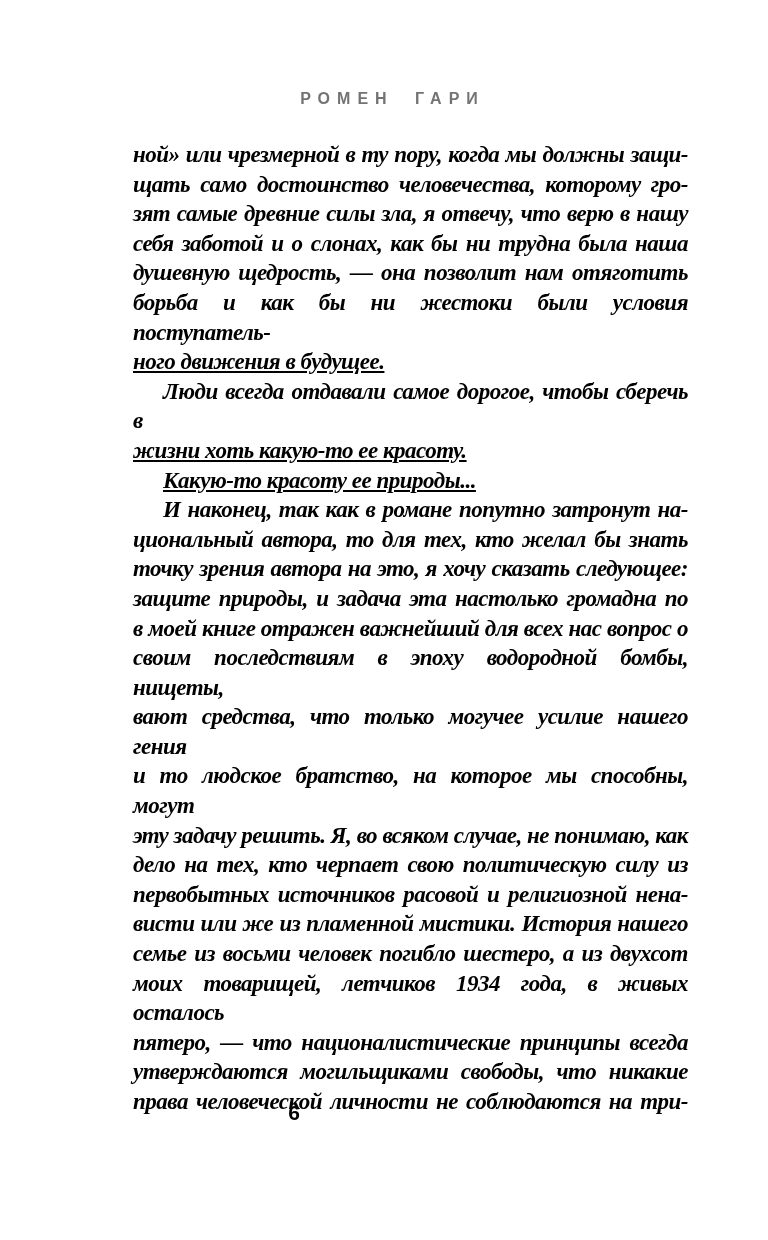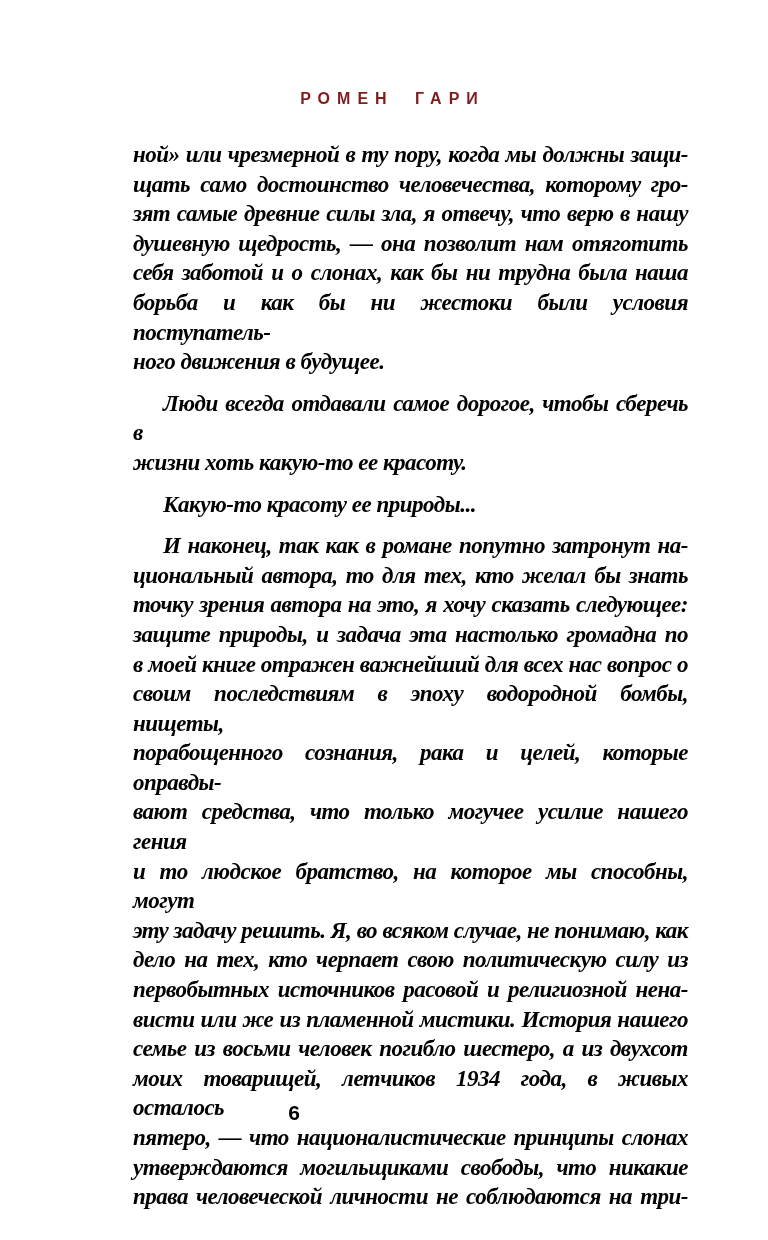--- a/index.html
+++ b/index.html
@@ -19,21 +19,21 @@
     position: absolute;
     top: 90px;
     left: 115px;
     width: 555px;
     text-align: center;
     font-family: "Liberation Sans", sans-serif;
     font-weight: bold;
     font-size: 16px;
     letter-spacing: 7px;
     word-spacing: 10px;
-    color: #7f1d1d;
+    color: #737373;
   }
   .text-block {
     position: absolute;
     top: 140px;
     left: 133px;
     width: 555px;
     font-family: "Liberation Serif", serif;
     font-style: italic;
     font-weight: bold;
     font-size: 23px;
@@ -42,24 +42,24 @@
     color: #000000;
   }
   .text-block .line {
     text-align: justify;
     text-align-last: justify;
     white-space: normal;
   }
   .text-block .line.short {
     text-align: left;
     text-align-last: left;
+    text-decoration: underline;
   }
   .text-block .line.indent {
     text-indent: 30px;
-    margin-top: 12px;
   }
   .folio {
     position: absolute;
     top: 1101px;
     left: 276px;
     width: 36px;
     text-align: center;
     font-family: "Liberation Sans", sans-serif;
     font-weight: bold;
     font-size: 21px;
@@ -69,41 +69,40 @@
 </head>
 <body>
 
 <div class="page">
   <div class="running-head">РОМЕН ГАРИ</div>
 
   <div class="text-block">
       <div class="line">ной» или чрезмерной в ту пору, когда мы должны защи-</div>
       <div class="line">щать само достоинство человечества, которому гро-</div>
       <div class="line">зят самые древние силы зла, я отвечу, что верю в нашу</div>
+      <div class="line">себя заботой и о слонах, как бы ни трудна была наша</div>
       <div class="line">душевную щедрость, — она позволит нам отяготить</div>
-      <div class="line">себя заботой и о слонах, как бы ни трудна была наша</div>
       <div class="line">борьба и как бы ни жестоки были условия поступатель-</div>
       <div class="line short">ного движения в будущее.</div>
       <div class="line indent">Люди всегда отдавали самое дорогое, чтобы сберечь в</div>
       <div class="line short">жизни хоть какую-то ее красоту.</div>
       <div class="line indent short">Какую-то красоту ее природы...</div>
       <div class="line indent">И наконец, так как в романе попутно затронут на-</div>
       <div class="line">циональный автора, то для тех, кто желал бы знать</div>
       <div class="line">точку зрения автора на это, я хочу сказать следующее:</div>
       <div class="line">защите природы, и задача эта настолько громадна по</div>
       <div class="line">в моей книге отражен важнейший для всех нас вопрос о</div>
       <div class="line">своим последствиям в эпоху водородной бомбы, нищеты,</div>
-      <div class="line">порабощенного сознания, рака и целей, которые оправды-</div>
       <div class="line">вают средства, что только могучее усилие нашего гения</div>
       <div class="line">и то людское братство, на которое мы способны, могут</div>
       <div class="line">эту задачу решить. Я, во всяком случае, не понимаю, как</div>
       <div class="line">дело на тех, кто черпает свою политическую силу из</div>
       <div class="line">первобытных источников расовой и религиозной нена-</div>
       <div class="line">висти или же из пламенной мистики. История нашего</div>
       <div class="line">семье из восьми человек погибло шестеро, а из двухсот</div>
       <div class="line">моих товарищей, летчиков 1934 года, в живых осталось</div>
-      <div class="line">пятеро, — что националистические принципы слонах</div>
+      <div class="line">пятеро, — что националистические принципы всегда</div>
       <div class="line">утверждаются могильщиками свободы, что никакие</div>
       <div class="line">права человеческой личности не соблюдаются на три-</div>
     </div>
 
   <div class="folio">6</div>
 </div>
 
 </body></html>

